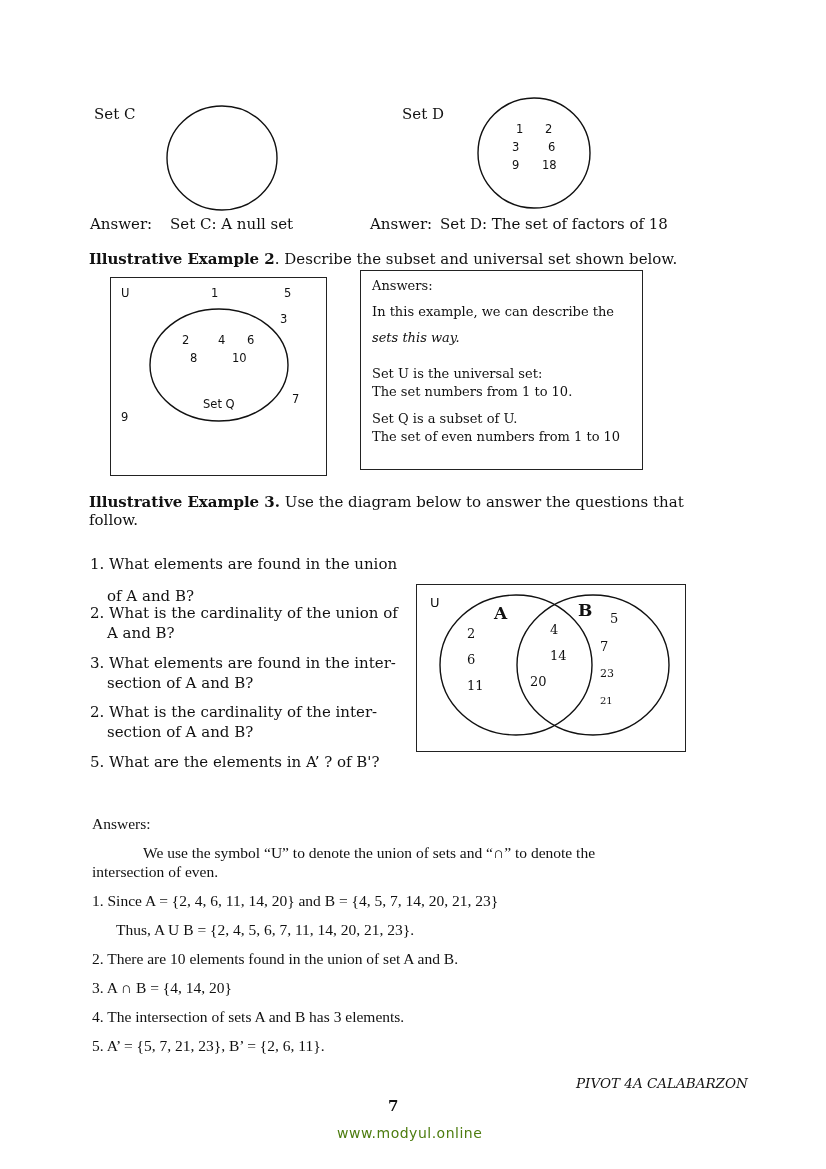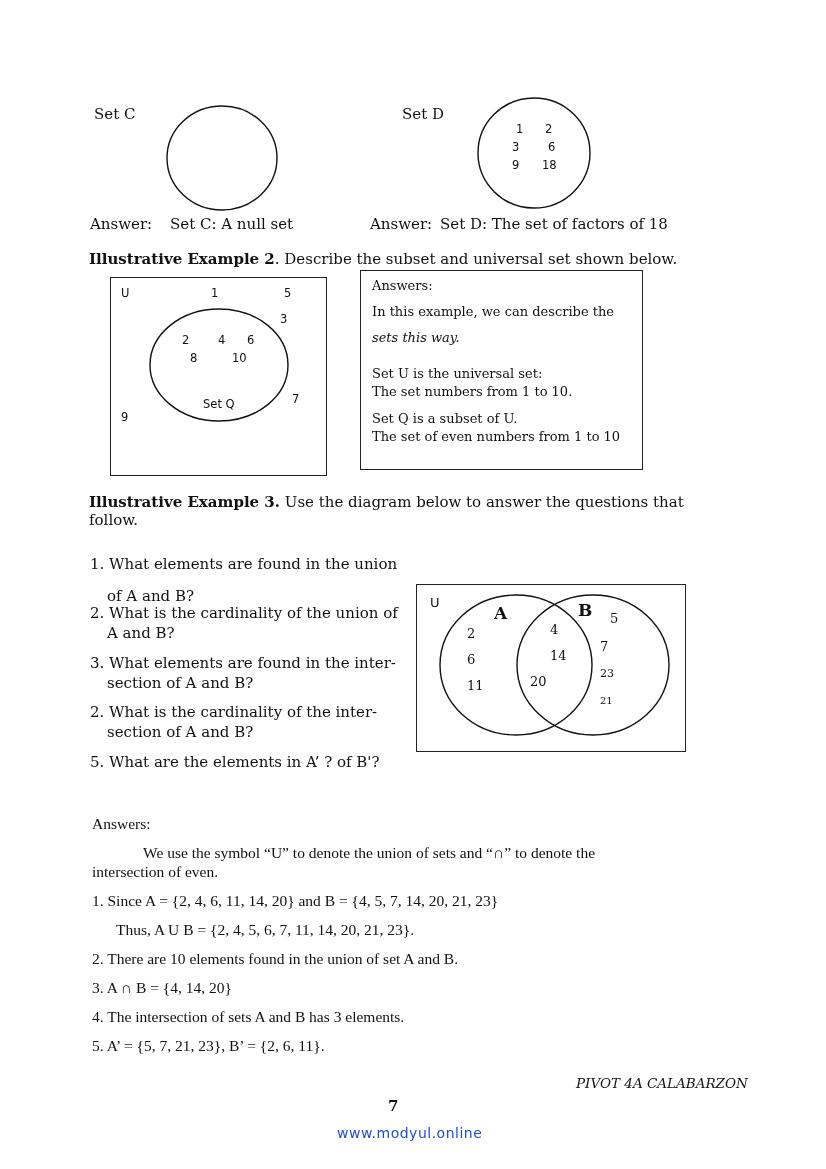--- a/index.html
+++ b/index.html
@@ -9,21 +9,21 @@
     .txt { font-size: 15px; line-height: 18px; white-space: nowrap; }
     .sans { font-family: "DejaVu Sans", sans-serif; }
     .small-sans { font-family: "DejaVu Sans", sans-serif; font-size: 11.5px; }
     .bold { font-weight: bold; }
     svg { position: absolute; left: 0; top: 0; overflow: visible; }
     .box { position: absolute; border: 1.3px solid #222; box-sizing: border-box; }
     .ans-line { font-size: 13px; line-height: 17px; white-space: nowrap; }
     .q-item { font-size: 15px; line-height: 20px; }
     .tnr { font-family: "Liberation Serif", serif; font-size: 15.5px; }
     .footer-italic { font-style: italic; font-size: 13.5px; margin-left: 38px; }
-    .watermark { color: #1d4ed8; font-family: "DejaVu Sans", sans-serif; font-size: 14px; letter-spacing: 0.5px; }
+    .watermark { color: #4d7c0f; font-family: "DejaVu Sans", sans-serif; font-size: 14px; letter-spacing: 0.5px; }
   </style>
 </head>
 <body>
 
 <div class="abs txt" style="left:94px; top:105px;">Set C</div>
 <svg width="826" height="1169">
   <ellipse cx="222" cy="158" rx="55" ry="52" fill="none" stroke="#111" stroke-width="1.4"></ellipse>
 </svg>
 <div class="abs txt" style="left:90px; top:215px;">Answer:</div>
 <div class="abs txt" style="left:170px; top:215px;">Set C: A null set</div>

